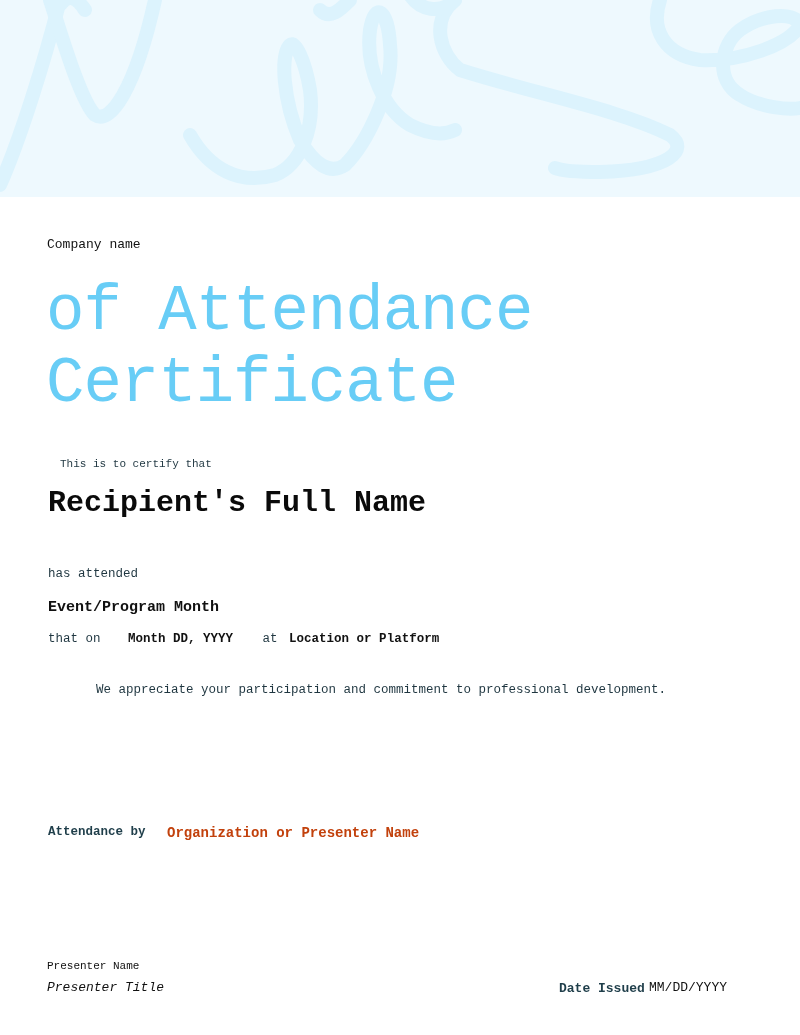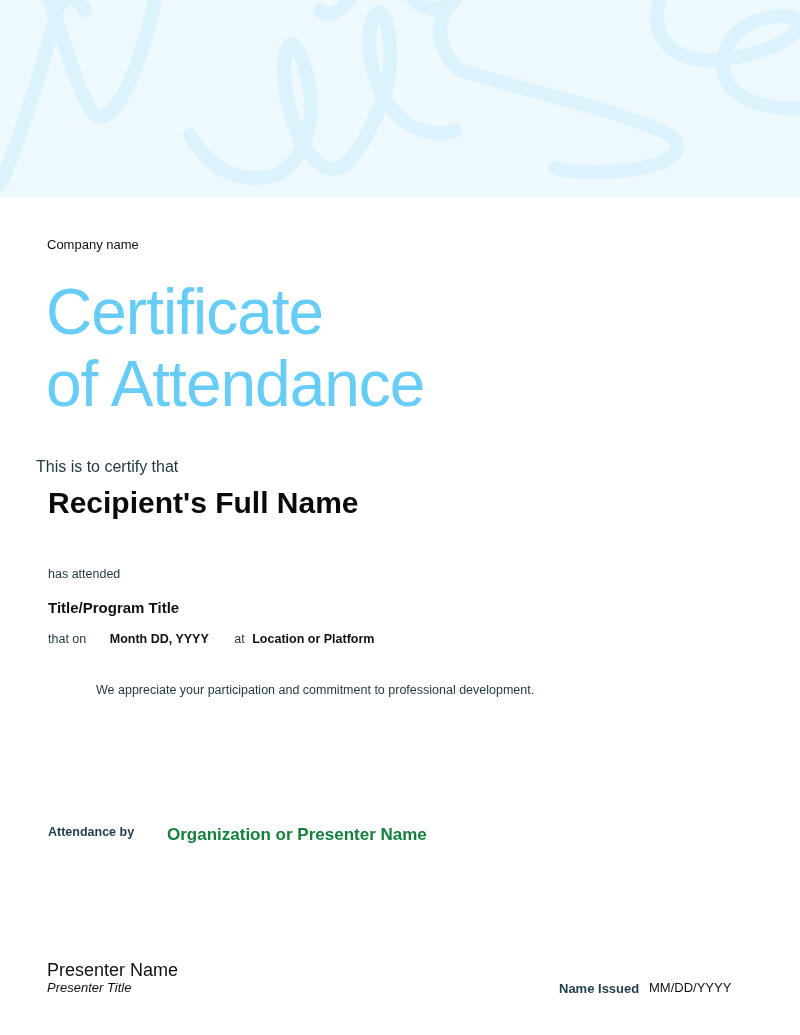--- a/index.html
+++ b/index.html
@@ -7,36 +7,36 @@
     width: 800px; height: 1035px; position: relative; overflow: hidden;
     background: #ffffff;
     font-family: "Liberation Sans", sans-serif;
     color: #111;
   }
   .banner {
     position: absolute; left: 0; top: 0; width: 800px; height: 197px;
     background: #eef9fe; overflow: hidden;
   }
   .banner svg { position: absolute; left: 0; top: 0; }
-  .abs { position: absolute; }
+  .abs { position: absolute; font-family: Liberation Mono, monospace; }
   .company { left: 47px; top: 237px; font-size: 13px; color: #111; }
   .title {
     left: 46px; top: 276px; font-size: 64px; line-height: 72px;
     color: #68cdf6; font-weight: 400; letter-spacing: -1px;
   }
-  .certify { left: 36px; top: 458px; font-size: 16px; color: #1f3640; }
+  .certify { left: 60px; top: 458px; font-size: 11px; color: #1f3640; }
   .recipient { left: 48px; top: 486px; font-size: 30px; font-weight: 700; color: #0a0a0a; }
   .attended { left: 48px; top: 567px; font-size: 12.5px; color: #1f3640; text-align: right; }
   .event { left: 48px; top: 599px; font-size: 15px; font-weight: 700; color: #111; }
   .held { left: 48px; top: 632px; font-size: 12.5px; color: #1f3640; }
   .held b { color: #111; }
   .appreciate { left: 48px; top: 683px; font-size: 12.5px; color: #1f3640; margin-left: 48px; }
   .presented-label { left: 48px; top: 825px; font-size: 12.5px; font-weight: 700; color: #1f3e4a; }
-  .presented-value { left: 167px; top: 825px; font-size: 17px; font-weight: 700; color: #15803d; text-align: right; }
-  .presenter-name { left: 47px; top: 960px; font-size: 18px; color: #111; }
+  .presented-value { left: 167px; top: 825px; font-size: 14px; font-weight: 700; color: #c2410c; text-align: right; }
+  .presenter-name { left: 47px; top: 960px; font-size: 11px; color: #111; }
   .presenter-title { left: 47px; top: 980px; font-size: 13px; font-style: italic; color: #111; }
   .date-label { left: 559px; top: 981px; font-size: 13px; font-weight: 700; color: #1f3e4a; }
   .date-value { left: 649px; top: 980px; font-size: 13px; color: #111; }
 </style>
 </head>
 <body>
 
 <div class="banner">
   <svg width="800" height="197" viewBox="0 0 800 197" fill="none" stroke="#dcf3fd" stroke-width="14" stroke-linecap="round" stroke-linejoin="round">
     <path d="M0 185 C20 140 45 60 60 0"></path>
@@ -46,37 +46,37 @@
     <path d="M350 0 C340 10 330 20 320 10"></path>
     <path d="M455 0 C430 20 440 55 460 70 C540 95 620 110 670 135 C690 150 670 170 600 172 C575 172 560 170 555 168"></path>
     <path d="M410 -5 C420 10 440 15 455 0"></path>
     <path d="M660 0 C650 30 665 55 700 60 C740 62 790 45 800 25 C795 10 760 15 740 30 C720 45 715 80 740 95 C760 108 790 110 800 108"></path>
   </svg>
 </div>
 
 <div class="abs company">Company name</div>
 
 <div class="abs title">
+  <div>of Attendance</div>
   <div>Certificate</div>
-  <div>of Attendance</div>
 </div>
 
 <div class="abs certify">This is to certify that</div>
 <div class="abs recipient">Recipient's Full Name</div>
 <div class="abs attended">has attended</div>
-<div class="abs event">Title/Program Title</div>
+<div class="abs event">Event/Program Month</div>
 
 <div class="abs held">
   <span>that on</span>
   <b style="margin-left:20px;">Month DD, YYYY</b>
   <span style="margin-left:22px;">at</span>
   <b style="margin-left:4px;">Location or Platform</b>
 </div>
 
 <div class="abs appreciate">We appreciate your participation and commitment to professional development.</div>
 
 <div class="abs presented-label">Attendance by</div>
 <div class="abs presented-value">Organization or Presenter Name</div>
 
 <div class="abs presenter-name">Presenter Name</div>
 <div class="abs presenter-title">Presenter Title</div>
-<div class="abs date-label">Name Issued</div>
+<div class="abs date-label">Date Issued</div>
 <div class="abs date-value">MM/DD/YYYY</div>
 
 </body></html>

